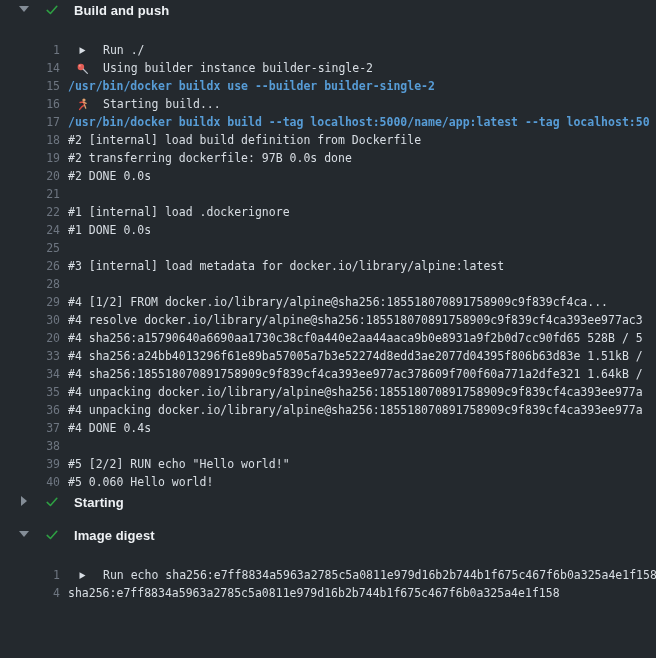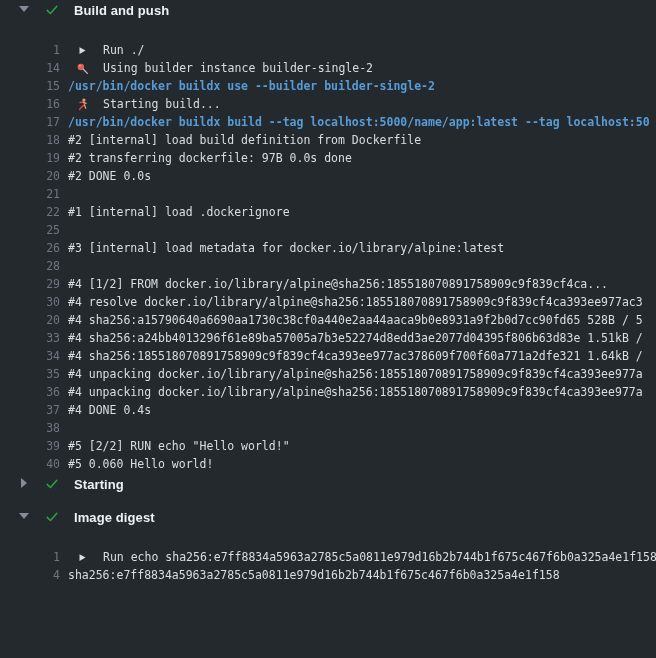--- a/index.html
+++ b/index.html
@@ -113,20 +113,25 @@
     <span class="text"></span>
   </div>
 
   <div class="row">
     <span class="num">22</span>
     
     <span class="text">#1 [internal] load .dockerignore</span>
   </div>
 
 
+  <div class="row">
+    <span class="num">24</span>
+    
+    <span class="text">#1 DONE 0.0s</span>
+  </div>
 
   <div class="row">
     <span class="num">25</span>
     
     <span class="text"></span>
   </div>
 
   <div class="row">
     <span class="num">26</span>
     

